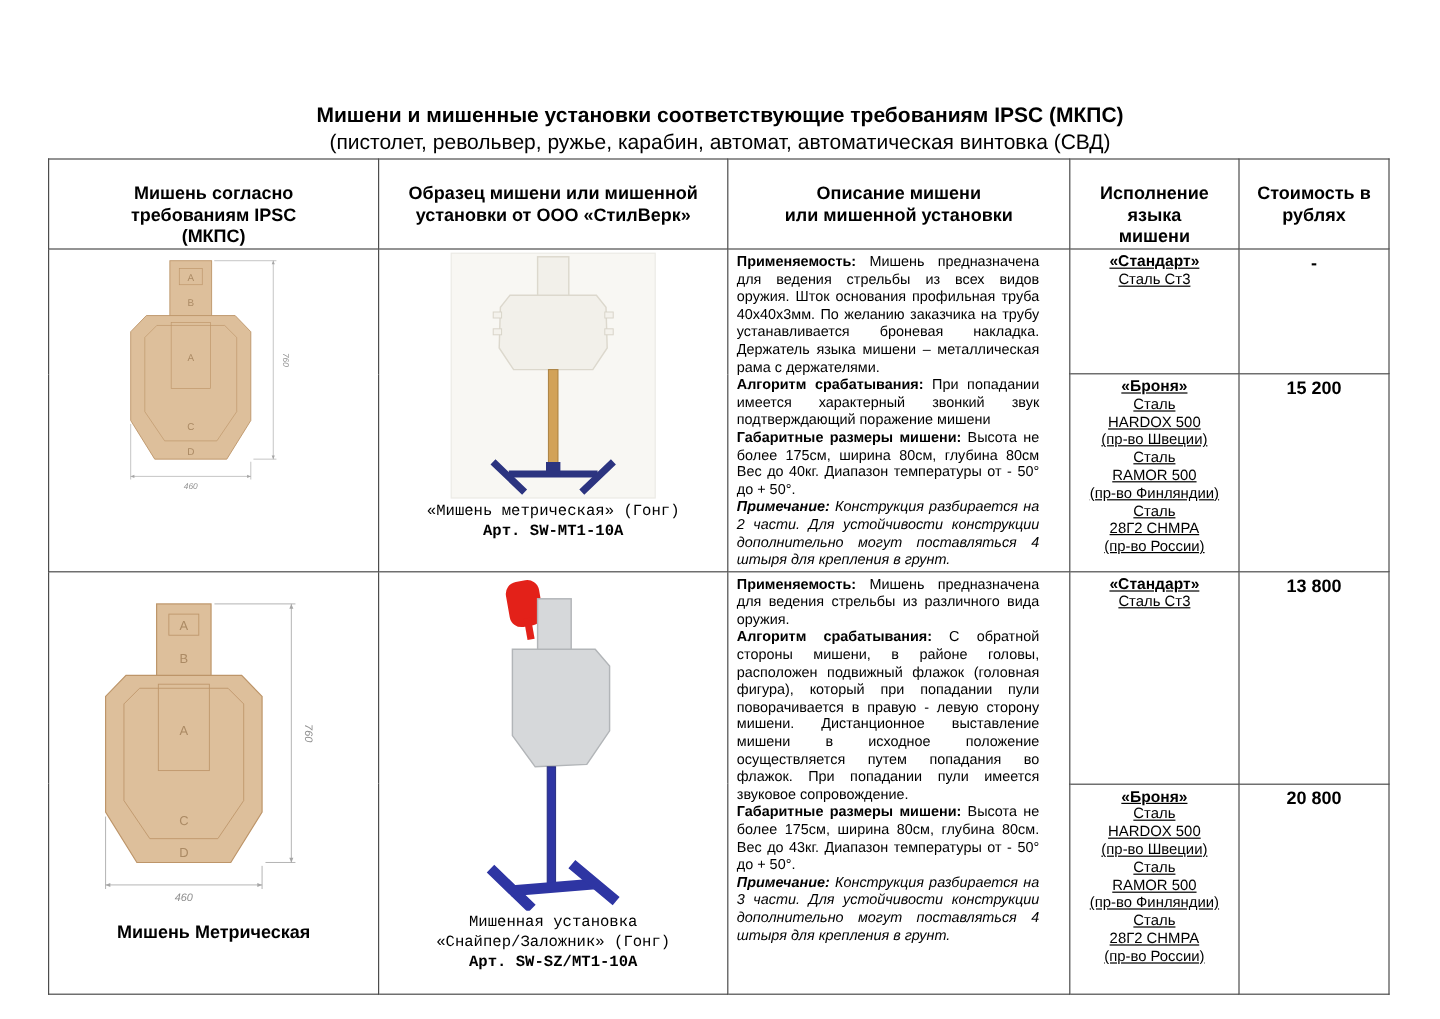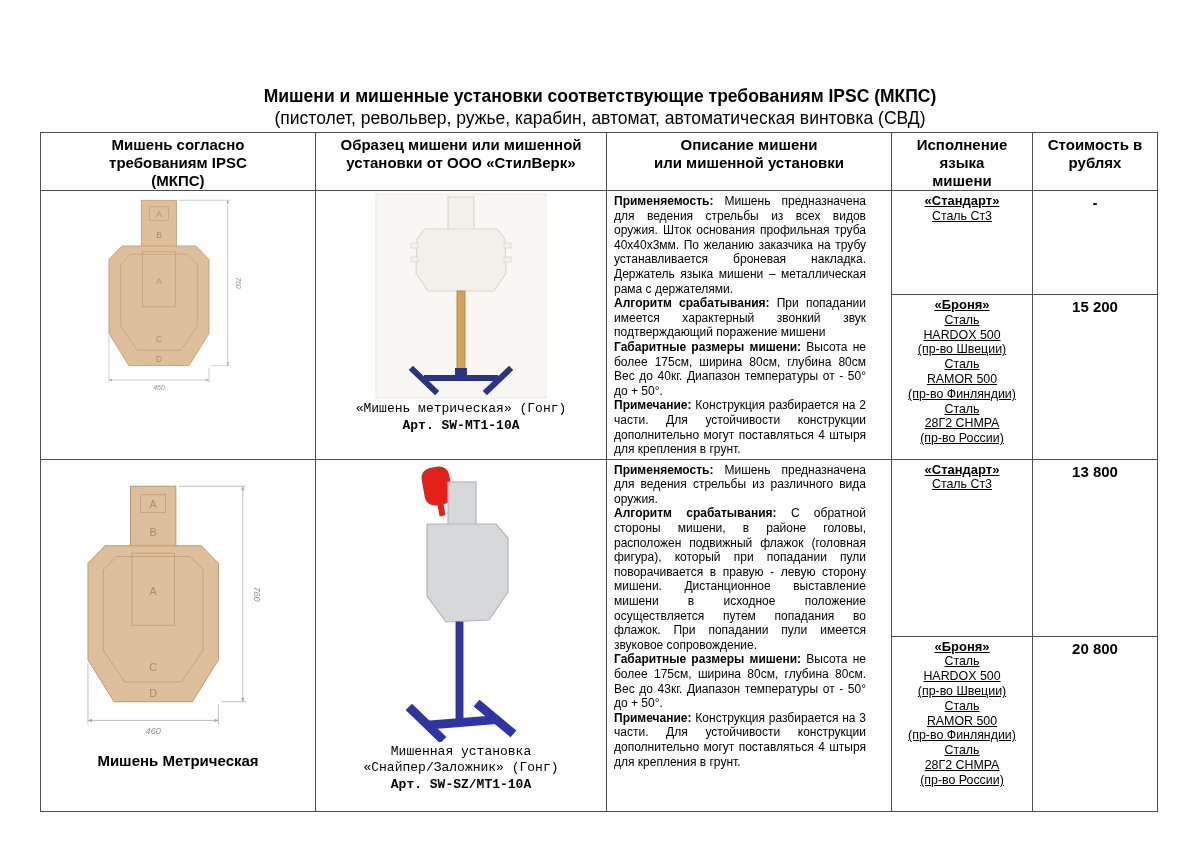--- a/index.html
+++ b/index.html
@@ -5,29 +5,29 @@
   html,body{margin:0;padding:0;}
   body{width:1200px;height:849px;background:#ffffff;position:relative;
        font-family:"Liberation Sans", sans-serif;color:#000;}
   .title{position:absolute;top:86px;left:0;width:1200px;text-align:center;
          font-size:17.5px;font-weight:bold;}
   .subtitle{position:absolute;top:108px;left:0;width:1200px;text-align:center;
          font-size:17.5px;}
   table.price{position:absolute;left:40px;top:132px;width:1117px;
         border-collapse:collapse;table-layout:fixed;}
   th,td{border:1px solid #4d4d4d;vertical-align:top;padding:0;overflow:hidden;}
-  th{font-size:15px;line-height:18px;font-weight:bold;text-align:center;padding-top:3px;}
+  th{font-size:15px;line-height:18px;font-weight:bold;text-align:center;padding-top:20px;}
   .cell-target{text-align:center;}
   .target-label{font-weight:bold;font-size:15px;margin-top:12px;}
   .cell-sample{text-align:center;}
   .caption{font-size:13px;line-height:16.5px;margin-top:2px;font-family:Liberation Mono, monospace;}
   .caption .art{font-weight:bold;}
   .cell-desc{font-size:12px;line-height:14.6px;text-align:justify;padding:3px 25px 2px 7px;}
   .cell-desc p{margin:0;}
-  .cell-desc .note{}
+  .cell-desc .note{font-style:italic;}
   .cell-tongue{text-align:center;font-size:12.4px;line-height:14.8px;padding-top:3px;text-decoration:underline;}
   .opt-name{font-weight:bold;font-size:13px;}
   .cell-price{text-align:center;font-weight:bold;font-size:15px;padding-top:3px;white-space:nowrap;}
   svg{display:block;margin:0 auto;}
   .diagram{margin-top:6px;}
   .diagram2{margin-top:22px;}
   .photo{margin-top:2px;}
 </style>
 </head>
 <body>

